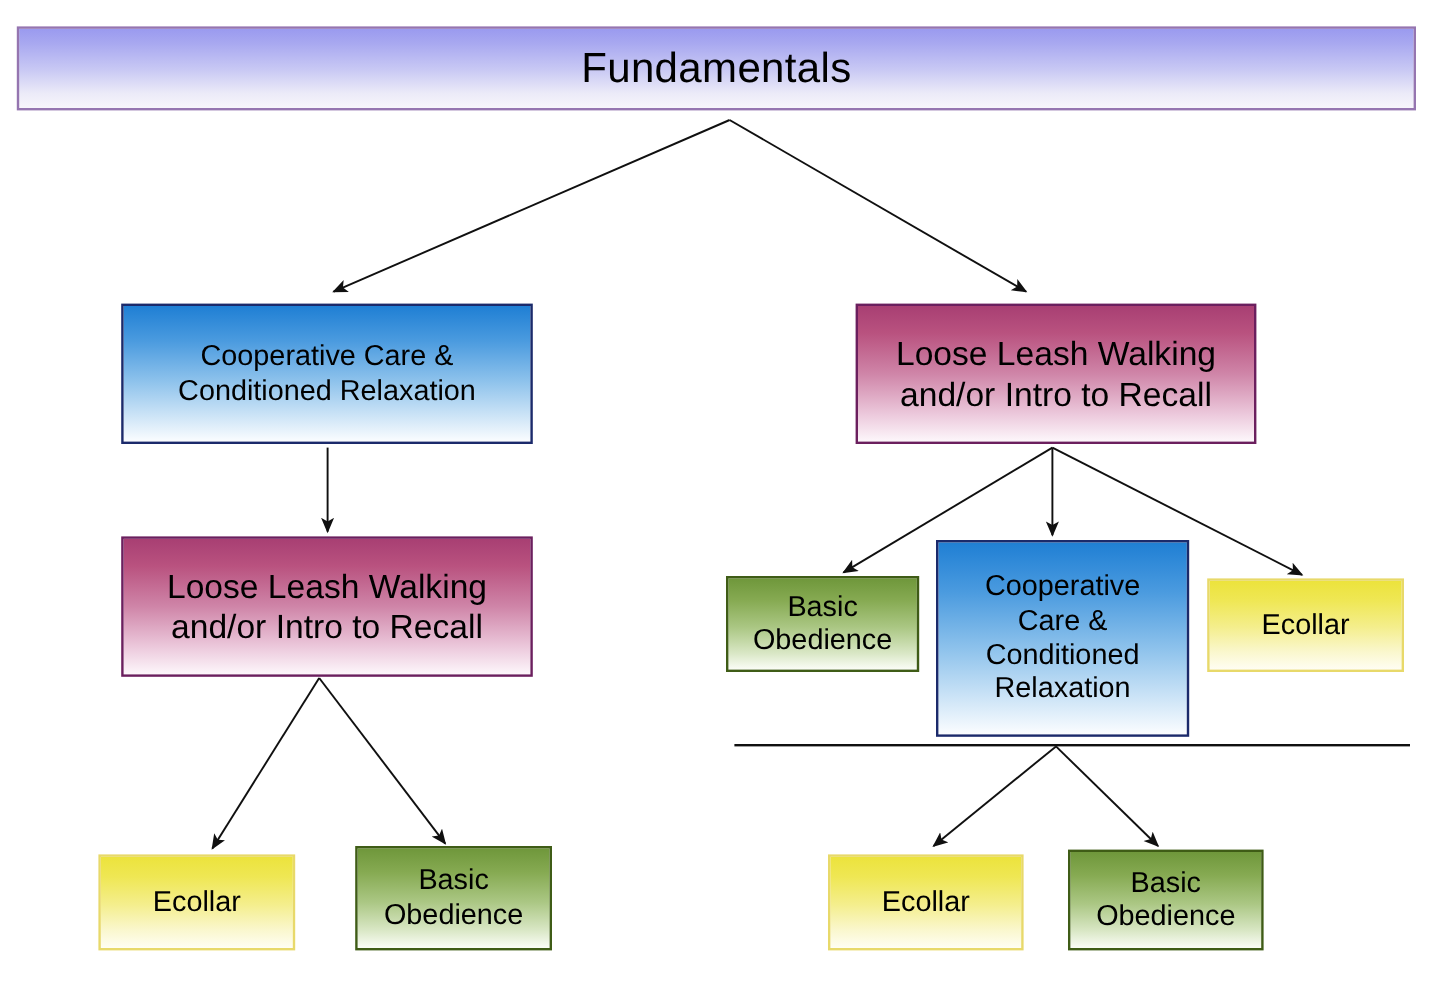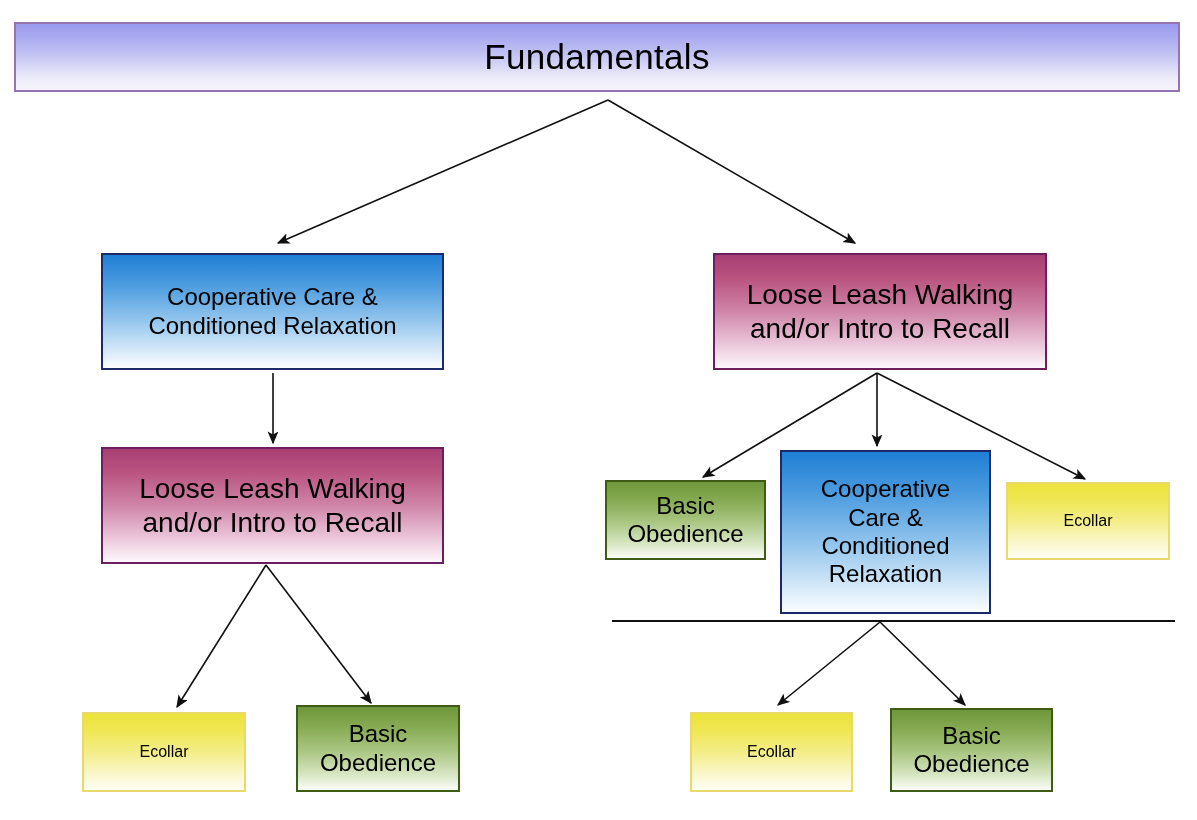--- a/index.html
+++ b/index.html
@@ -56,21 +56,21 @@
     font-size: 28px;
   }
   .theme-green {
     background: linear-gradient(to bottom, #6f973b 0%, #86aa52 24%, #abc784 54%, #d9e7c5 82%, #fbfdf7 100%);
     border: 2px solid #3f5c16;
     font-size: 24px;
   }
   .theme-yellow {
     background: linear-gradient(to bottom, #ece33c 0%, #efe754 22%, #f4ee8c 52%, #faf7cd 80%, #fffef3 100%);
     border: 2px solid #e8d96a;
-    font-size: 16px;
+    font-size: 24px;
   }
 
   .divider-line {
     position: absolute;
     background: #101010;
     height: 2px;
     z-index: 2;
   }
 </style>
 </head>

